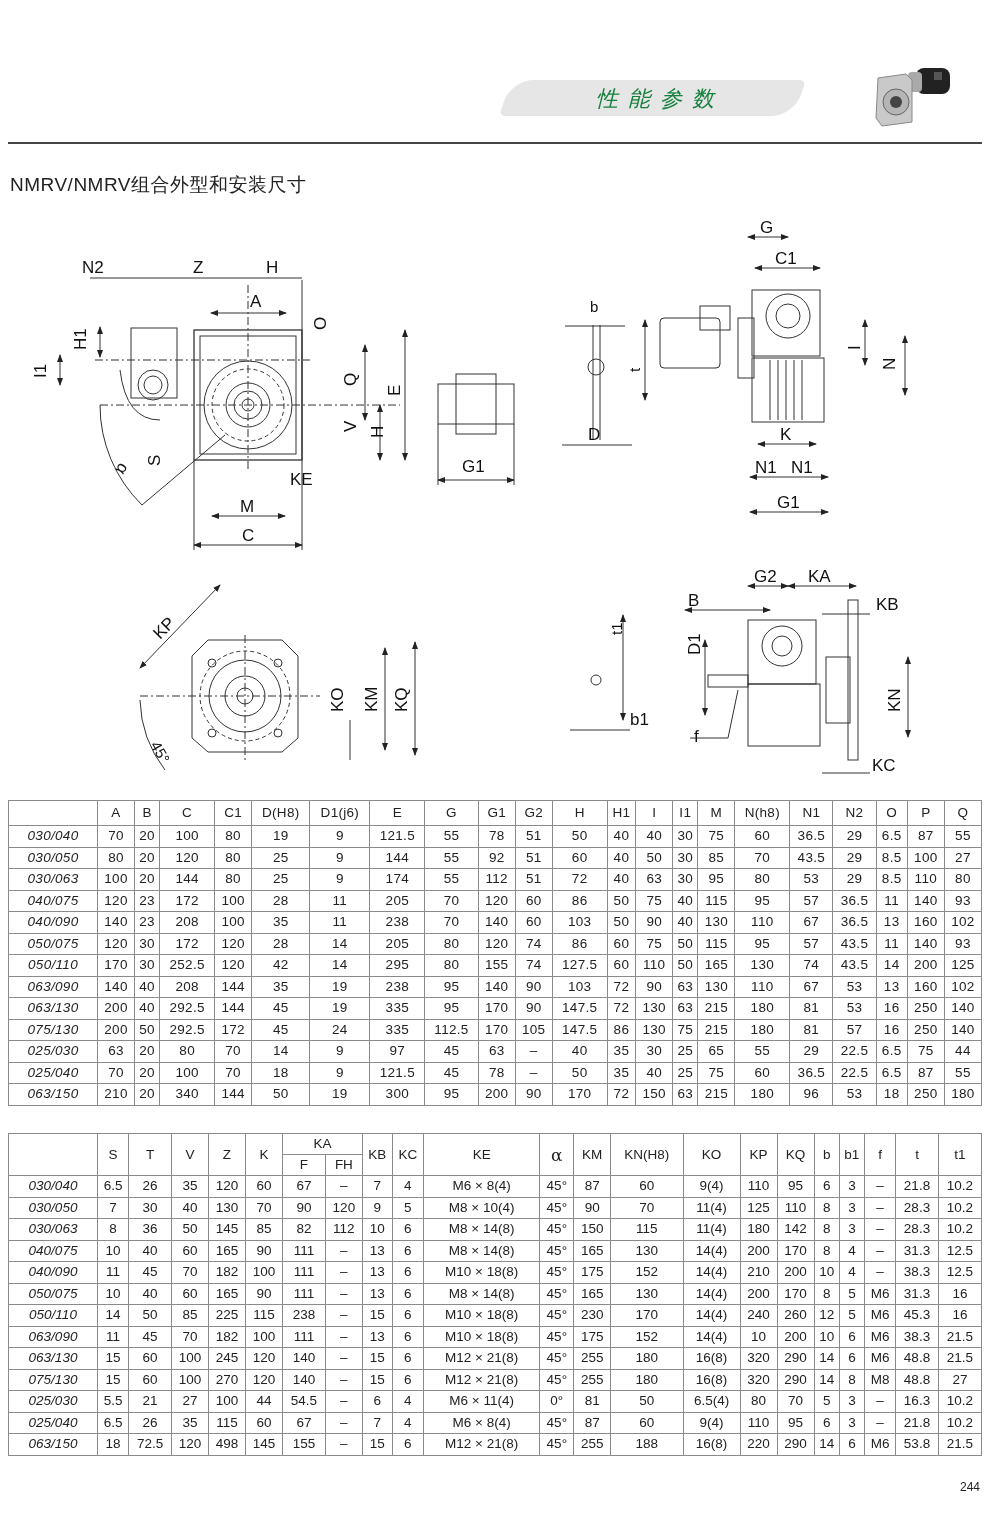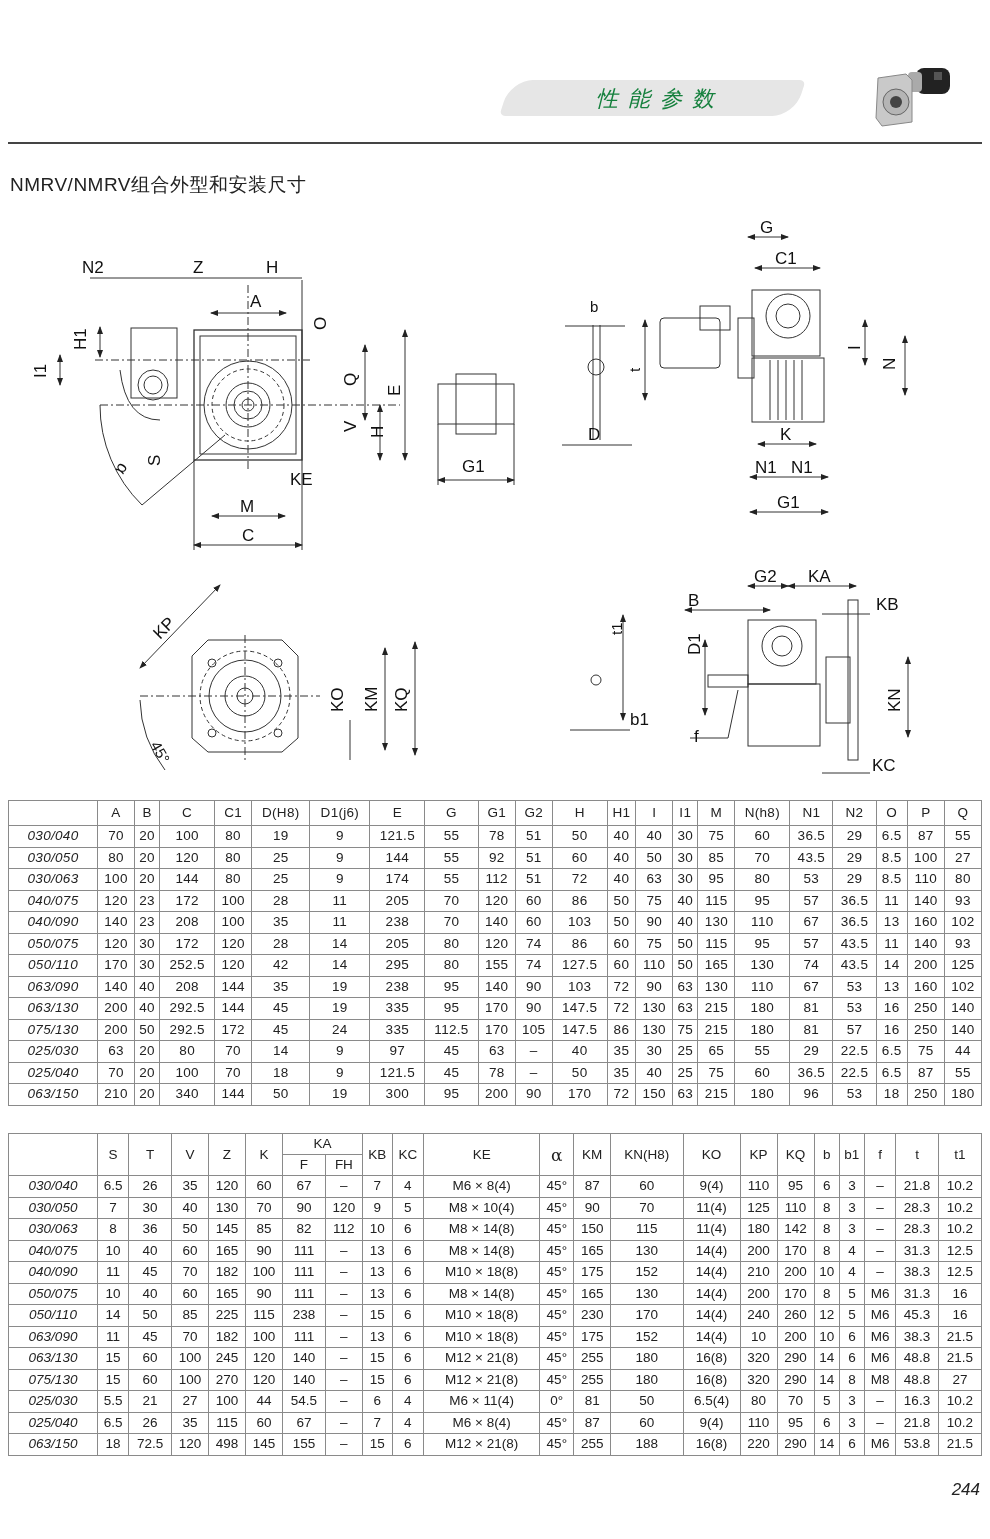--- a/index.html
+++ b/index.html
@@ -3,21 +3,21 @@
 <meta charset="utf-8">
 <style>
   html,body{margin:0;padding:0;background:#fff;}
   body{width:990px;height:1539px;position:relative;overflow:hidden;font-family:"Liberation Sans","DejaVu Sans",sans-serif;color:#222;}
   .abs{position:absolute;}
   
   .banner{left:505px;top:80px;width:295px;height:36px;background:#e6e6e6;border-radius:22px 6px 22px 6px;transform:skewX(-18deg);}
   .banner-text{left:560px;top:82px;width:200px;height:34px;font-family:"DejaVu Sans",sans-serif;font-size:22px;font-style:italic;letter-spacing:10px;color:#15803d;text-align:center;line-height:34px;}
   .rule{left:8px;top:142px;width:974px;height:2px;background:#444;}
   .section-title{left:10px;top:172px;font-size:19px;color:#222;letter-spacing:0.5px;}
-  .page-num{right:10px;top:1480px;font-size:17px;color:#222;font-style:italic;}
+  .page-num{right:10px;top:1480px;font-size:12px;color:#222;}
   .product-img{left:872px;top:62px;width:90px;height:66px;}
   
   svg text{font-family:"Liberation Sans",sans-serif;fill:#111;}
   
   table{border-collapse:collapse;position:absolute;font-size:13.5px;color:#222;}
   td,th{border:1px solid #8a8a8a;text-align:center;padding:0;font-weight:normal;height:20.5px;line-height:20px;white-space:nowrap;}
   th{height:24px;}
   .t1{left:8px;top:800px;width:974px;}
   .t2{left:8px;top:1133px;width:974px;}
   .t2 th.sub{height:20px;}

